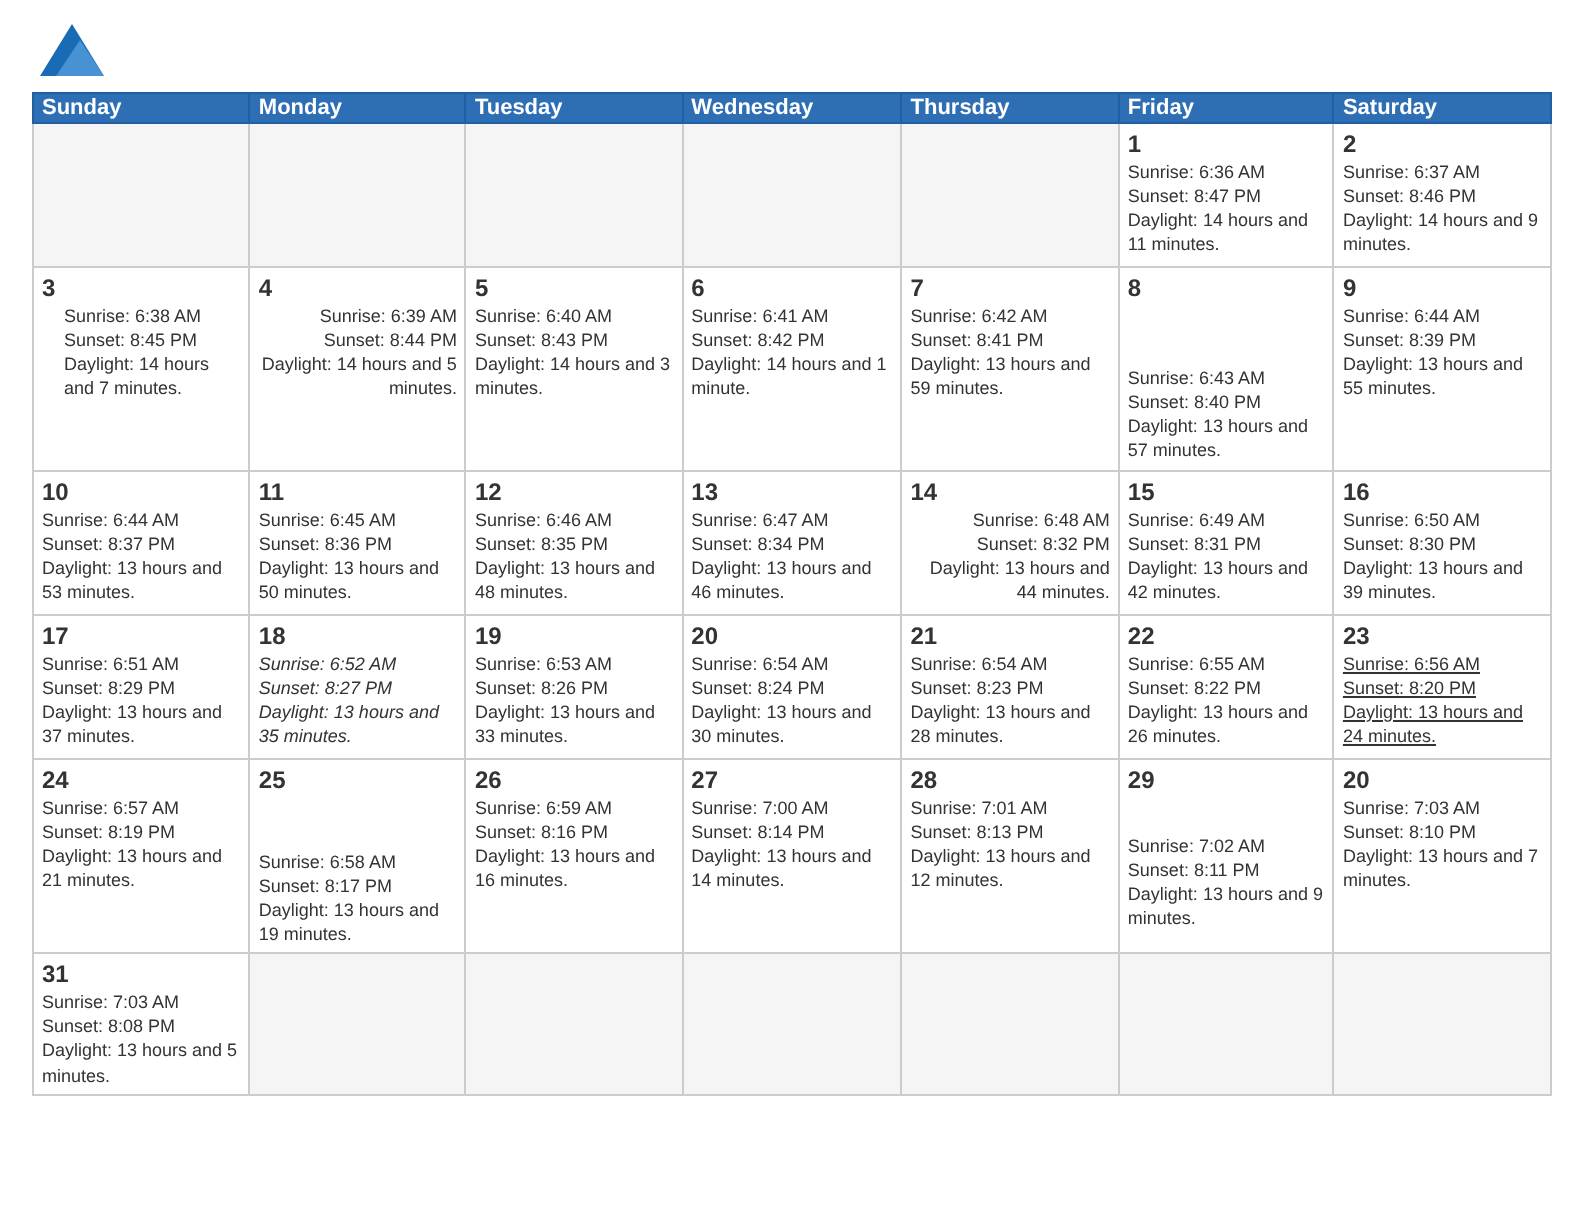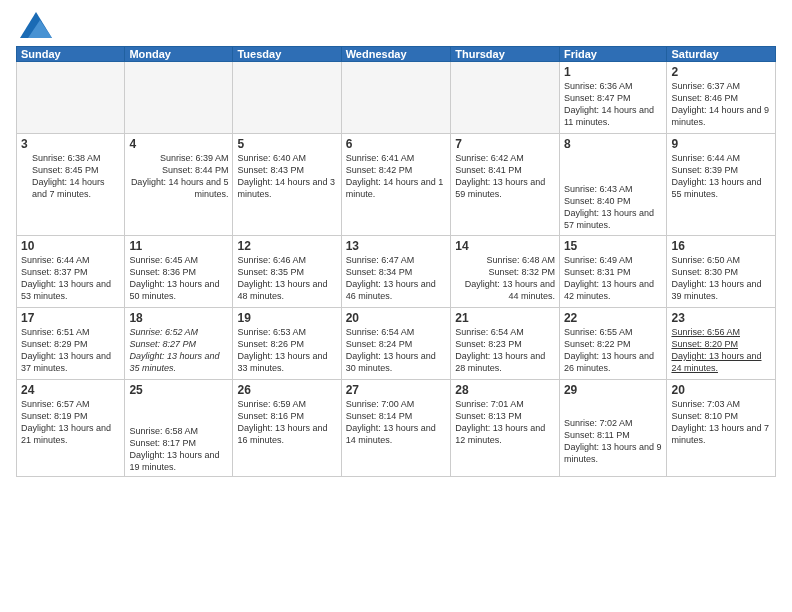--- a/index.html
+++ b/index.html
@@ -318,15 +318,29 @@
 Sunset: 8:11 PM
 Daylight: 13 hours and 9 minutes.</div>
           </td>
           <td>
             <span class="day-num">20</span>
             <div class="day-info" style="white-space: pre-line;">Sunrise: 7:03 AM
 Sunset: 8:10 PM
 Daylight: 13 hours and 7 minutes.</div>
           </td>
         </tr>
+        <tr>
+          <td class="last-row">
+            <span class="day-num">31</span>
+            <div class="day-info" style="white-space: pre-line;">Sunrise: 7:03 AM
+Sunset: 8:08 PM
+Daylight: 13 hours and 5 minutes.</div>
+          </td>
+          <td class="empty last-row"></td>
+          <td class="empty last-row"></td>
+          <td class="empty last-row"></td>
+          <td class="empty last-row"></td>
+          <td class="empty last-row"></td>
+          <td class="empty last-row"></td>
+        </tr>
       </tbody>
   </table>
 </div>
 
 </body></html>

